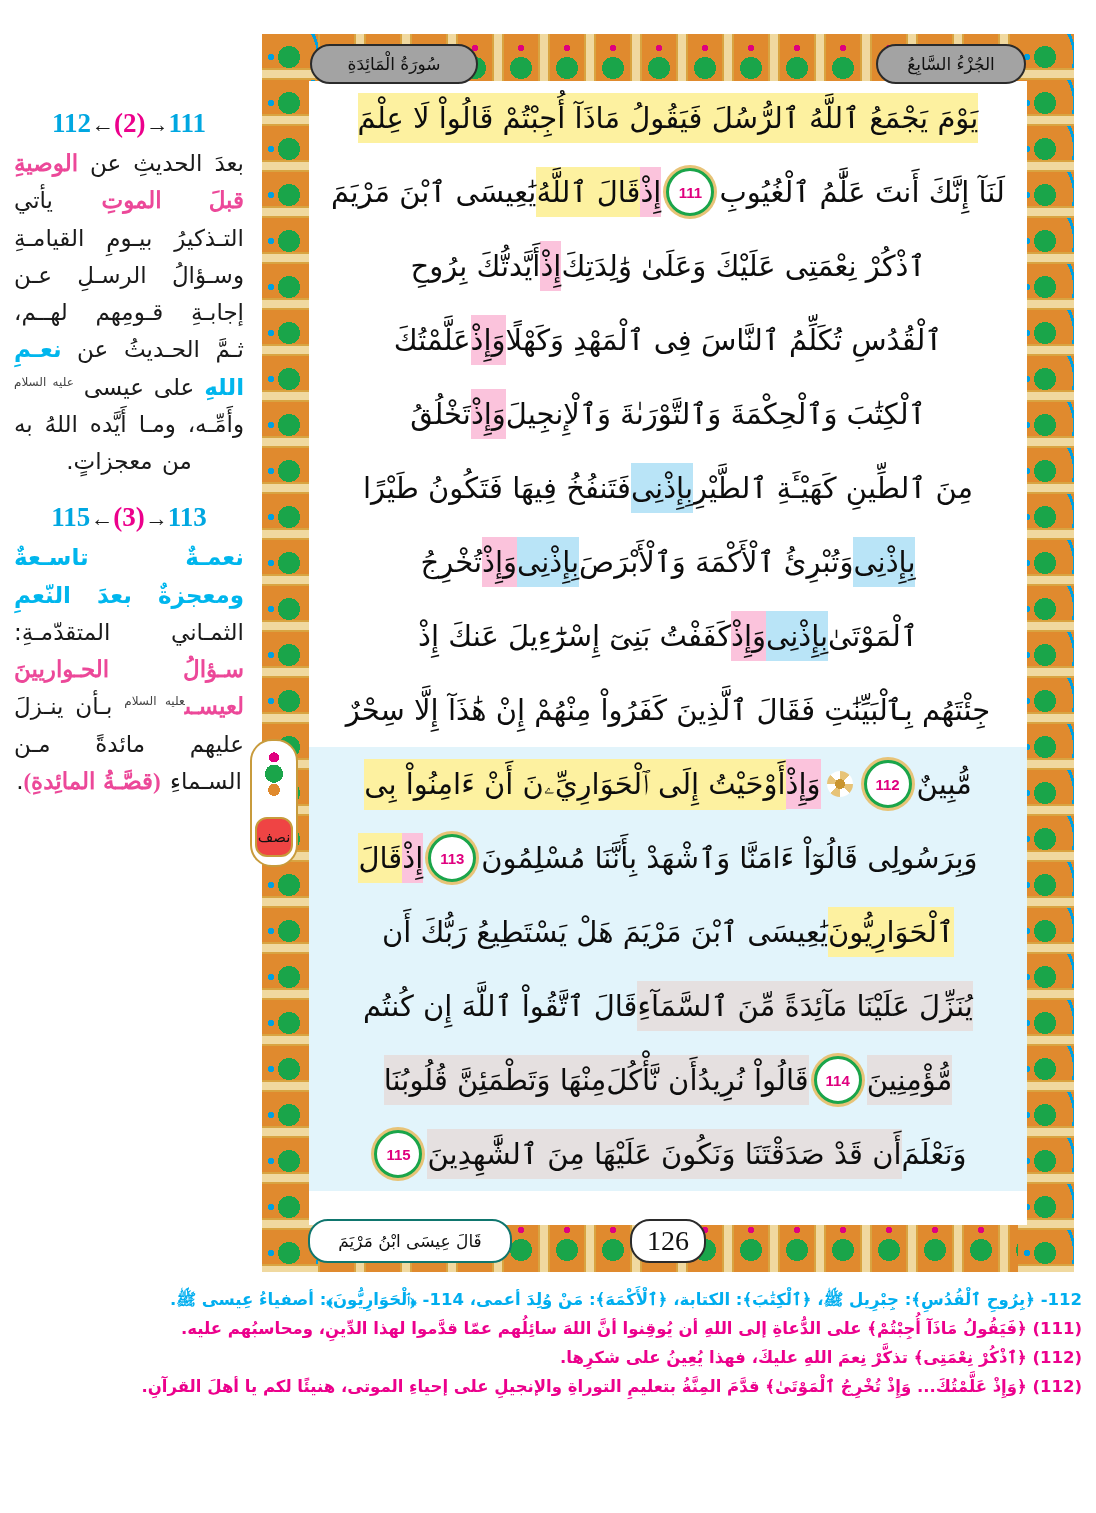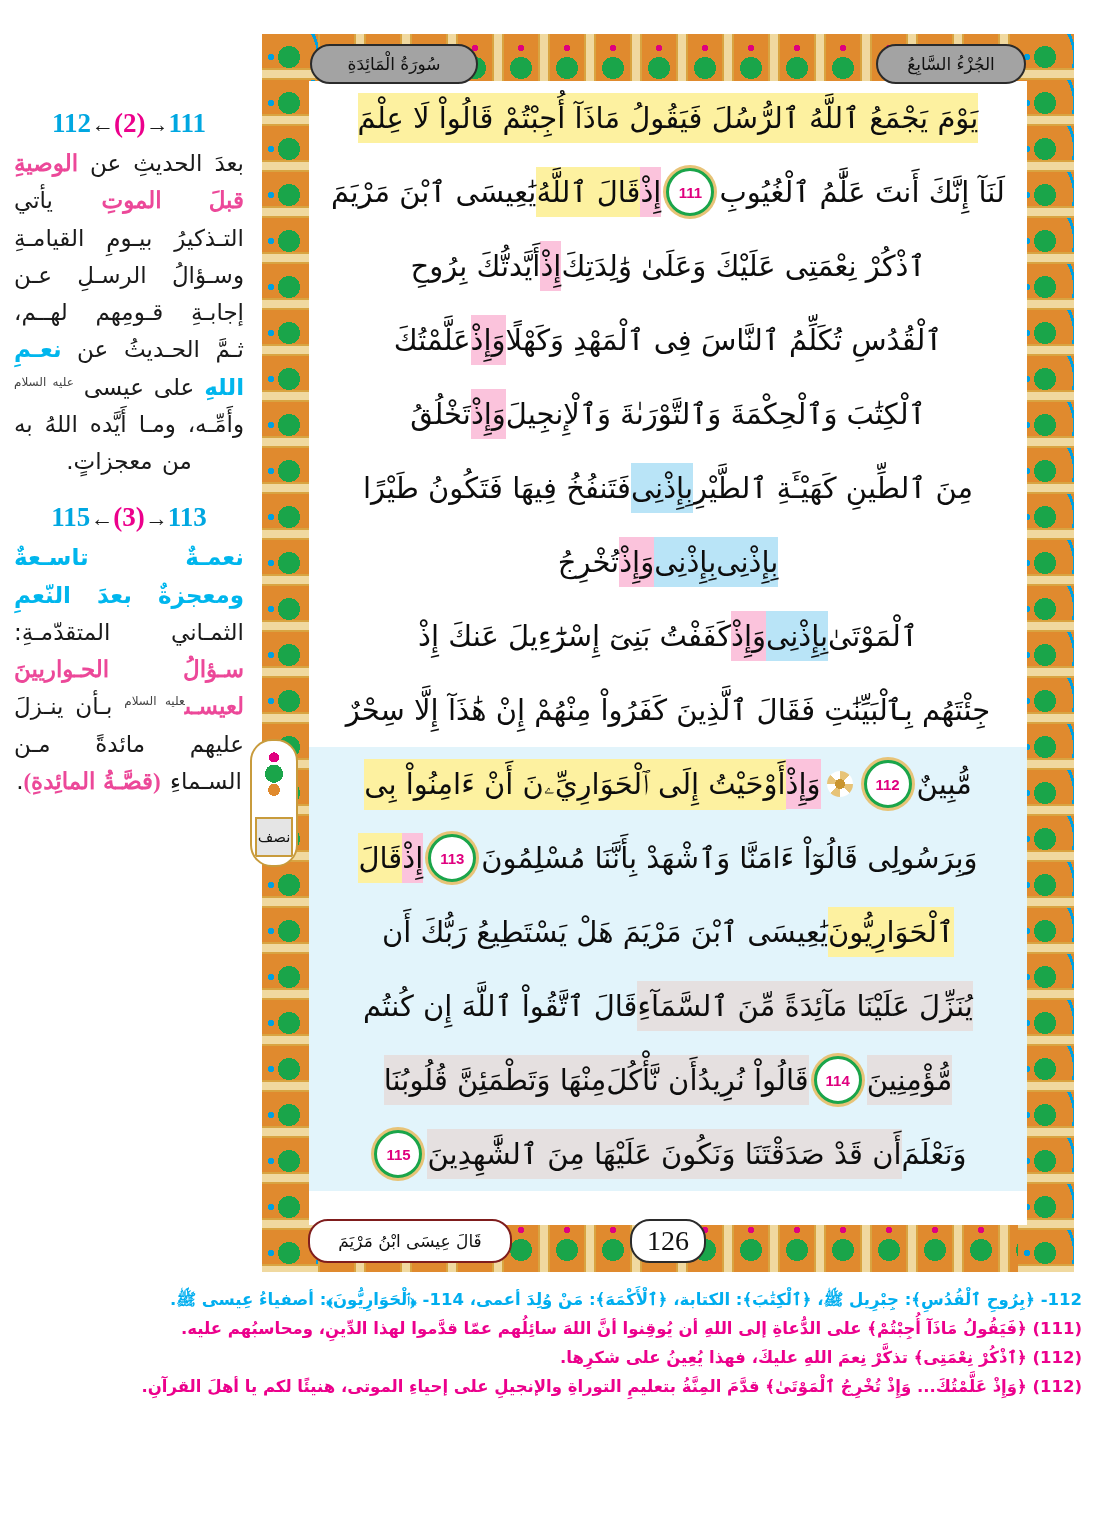--- a/index.html
+++ b/index.html
@@ -99,21 +99,21 @@
   #half-tab .orn-cap{
     position:absolute;top:6px;left:50%;transform:translateX(-50%);
     width:26px;height:58px;
     background:
       radial-gradient(circle at 50% 18%, #e0007f 0 5px, transparent 5px),
       radial-gradient(circle at 50% 46%, #1aa54a 0 9px, transparent 9px),
       radial-gradient(circle at 50% 74%, #e08a2e 0 6px, transparent 6px);
   }
   #half-tab .tab-box{
     position:relative;margin-bottom:8px;width:34px;height:36px;
-    border:2px solid #c89b3c;border-radius:0;background:#e5e5e5;
+    border:2px solid #c89b3c;border-radius:12px;background:#ef4444;
     display:flex;align-items:center;justify-content:center;
     font-size:15px;color:#111;direction:rtl;
   }
 
   
   #quran-page{
     position:absolute;left:309px;top:81px;width:718px;height:1144px;
     background:#ffffff;overflow:hidden;
   }
   .q-line{
@@ -143,21 +143,21 @@
     background:
       radial-gradient(circle at 50% 50%, #c9952f 0 5px, transparent 5px),
       conic-gradient(from 0deg,#e7c377 0 12.5%,#fff 12.5% 25%,#e7c377 25% 37.5%,
         #fff 37.5% 50%,#e7c377 50% 62.5%,#fff 62.5% 75%,#e7c377 75% 87.5%,#fff 87.5%);
     border-radius:50%;vertical-align:middle;flex:0 0 auto;
   }
 
   
   #cart-foot-text{
     position:absolute;bottom:9px;left:46px;height:40px;width:200px;
-    background:#fff;border:2px solid #7f1d1d;border-radius:20px;
+    background:#fff;border:2px solid #0f766e;border-radius:20px;
     display:flex;align-items:center;justify-content:center;
     font-size:17px;color:#111;direction:rtl;white-space:nowrap;z-index:6;
     font-family:"DejaVu Sans",sans-serif;
   }
   #cart-pageno{
     position:absolute;bottom:9px;left:50%;transform:translateX(-50%);
     height:40px;width:72px;
     background:#fff;border:2px solid #2b2b2b;border-radius:20px;
     display:flex;align-items:center;justify-content:center;
     font-size:28px;color:#111;z-index:6;
@@ -252,20 +252,21 @@
       <span class="txt hl-pink">وَإِذْ</span>
       <span class="txt "> تَخْلُقُ</span>
     </div>
     <div class="q-line">
       <span class="txt ">مِنَ ٱلطِّينِ كَهَيْـَٔةِ ٱلطَّيْرِ </span>
       <span class="txt hl-blue">بِإِذْنِى</span>
       <span class="txt "> فَتَنفُخُ فِيهَا فَتَكُونُ طَيْرًا</span>
     </div>
     <div class="q-line">
       <span class="txt hl-blue">بِإِذْنِى</span>
+      <span class="txt "> وَتُبْرِئُ ٱلْأَكْمَهَ وَٱلْأَبْرَصَ </span>
       <span class="txt hl-blue">بِإِذْنِى</span>
       <span class="txt hl-pink"> وَإِذْ</span>
       <span class="txt "> تُخْرِجُ</span>
     </div>
     <div class="q-line">
       <span class="txt ">ٱلْمَوْتَىٰ </span>
       <span class="txt hl-blue">بِإِذْنِى</span>
       <span class="txt hl-pink"> وَإِذْ</span>
       <span class="txt "> كَفَفْتُ بَنِىٓ إِسْرَٰٓءِيلَ عَنكَ إِذْ</span>
     </div>

